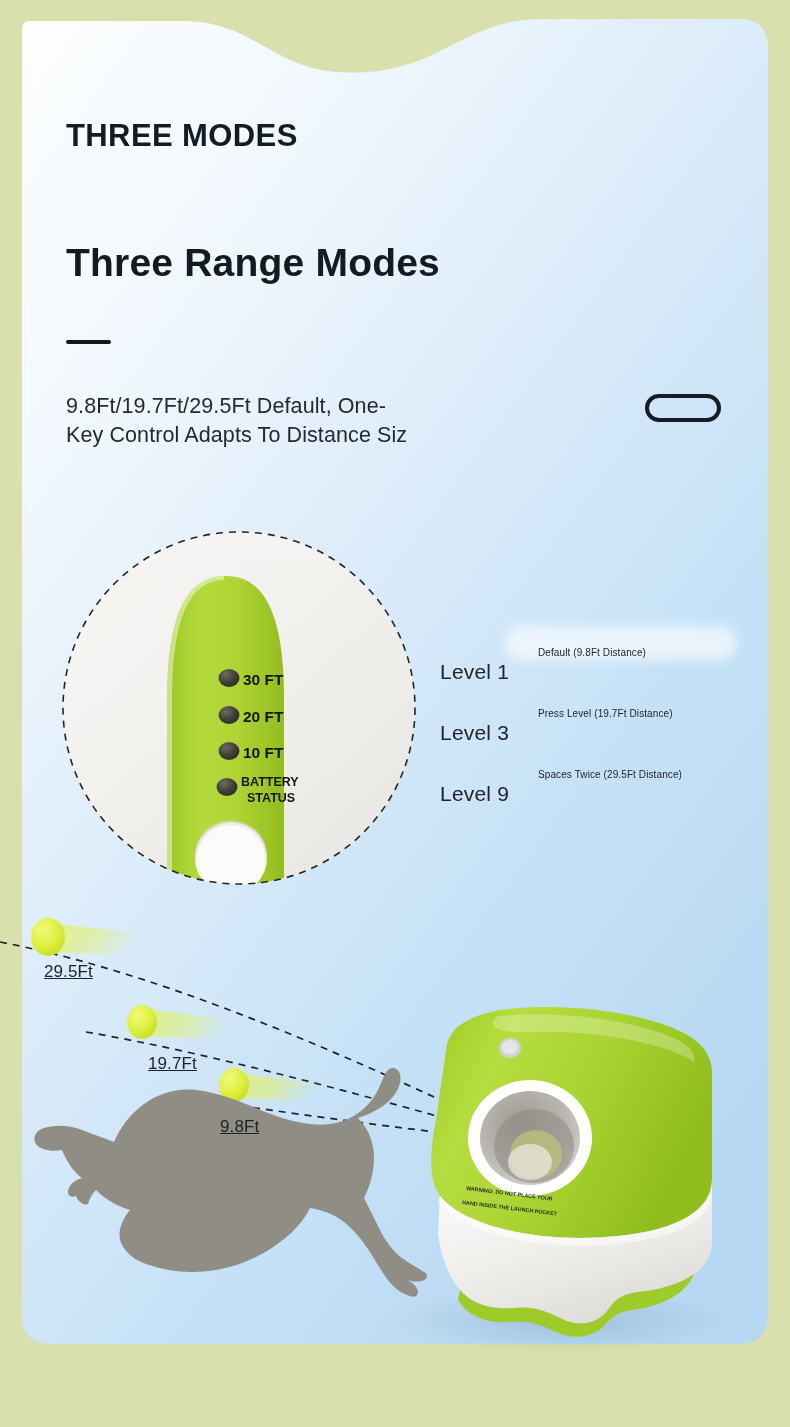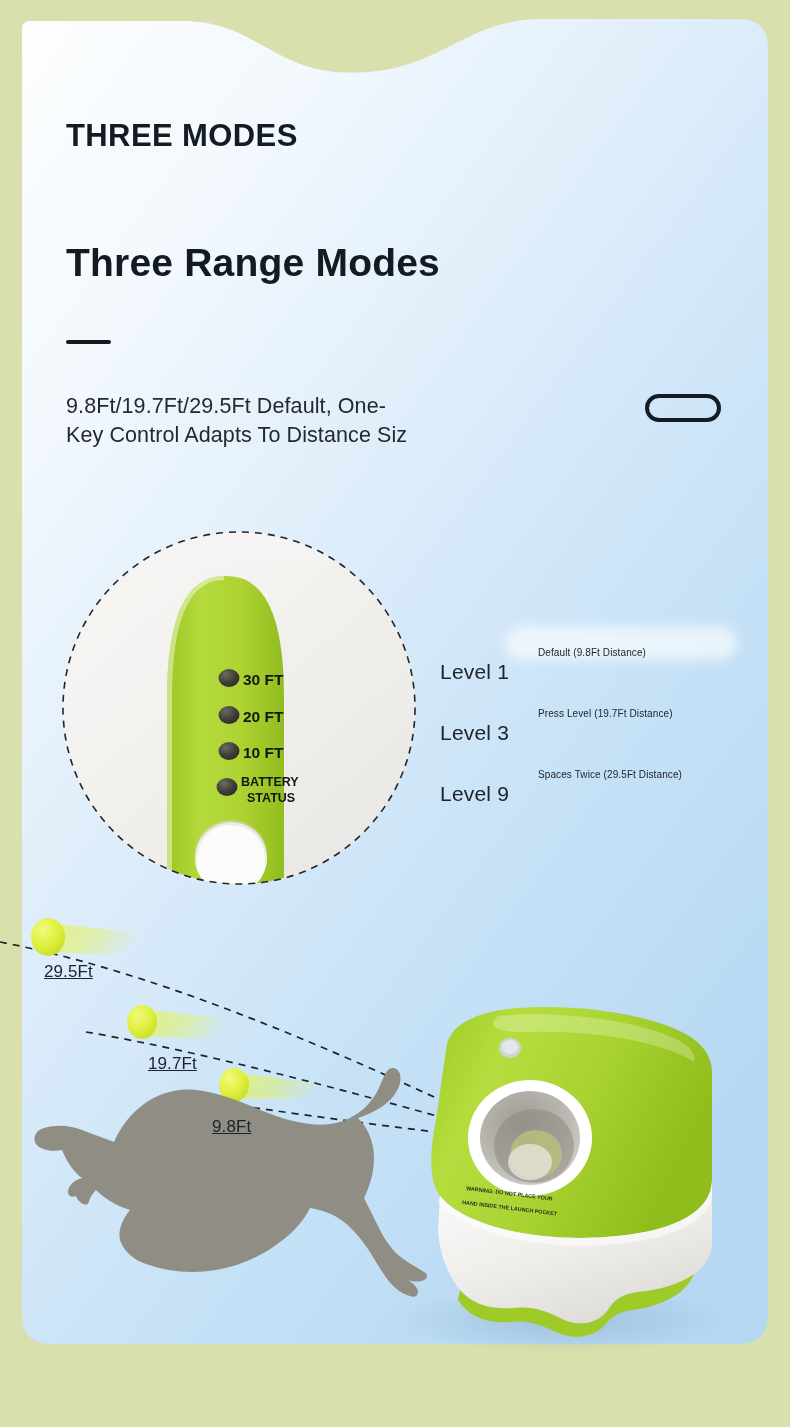--- a/index.html
+++ b/index.html
@@ -121,21 +121,21 @@
   .dist-label {
     position:absolute;
     font-size:17px;
     color:#1d222a;
     letter-spacing:0.1px;
     white-space:nowrap;
     text-decoration:underline;
   }
   #dl0 { left:44px; top:962px; }
   #dl1 { left:136px; top:1054px;margin-left:12px; }
-  #dl2 { left:212px; top:1117px; }
+  #dl2 { left:220px; top:1117px; }
 </style>
 </head>
 <body>
 
 <div id="card">
 
   <svg id="card-bg" viewBox="0 0 746 1407" preserveAspectRatio="none">
     <defs>
       <linearGradient id="cardGrad" x1="0" y1="0" x2="0.75" y2="1">
         <stop offset="0%" stop-color="#fdfefe"></stop>

